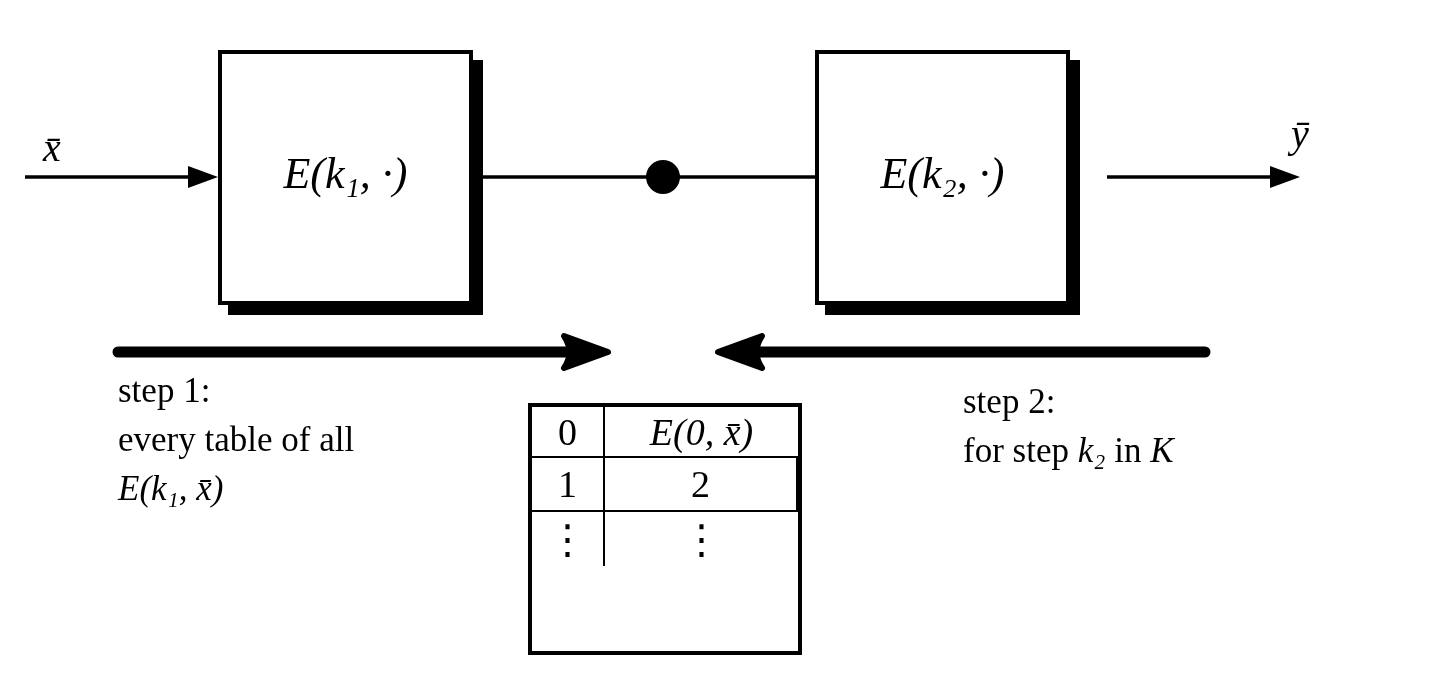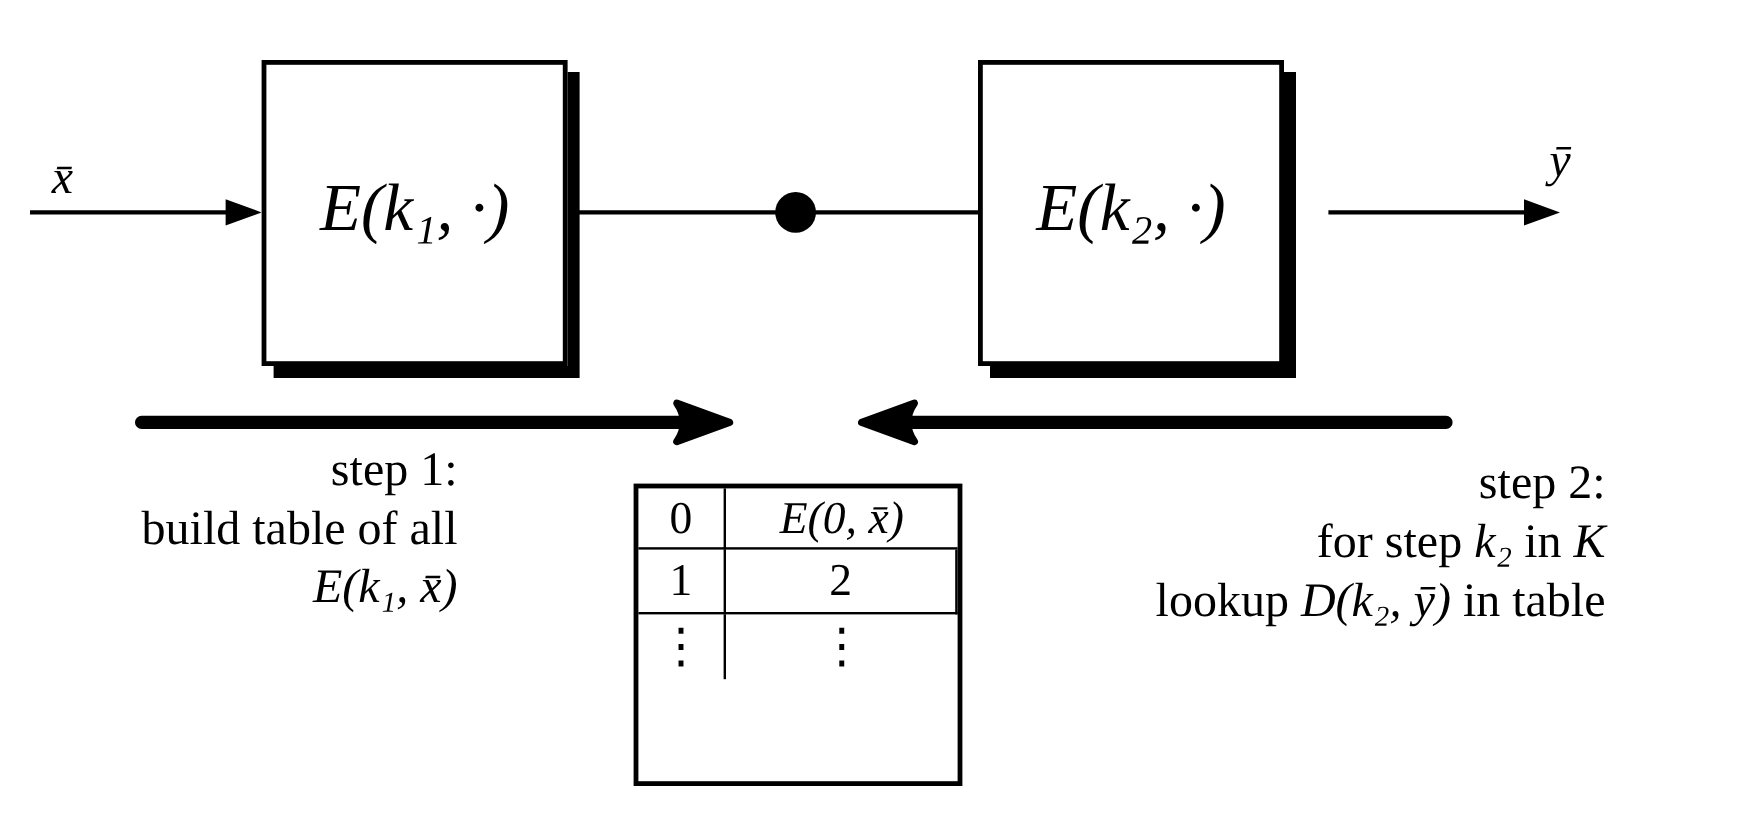--- a/index.html
+++ b/index.html
@@ -9,30 +9,30 @@
   }
   .diagram-svg { position:absolute; left:0; top:0; }
 
   .enc-box {
     position:absolute; top:50px; width:255px; height:255px; box-sizing:border-box;
     background:#ffffff; border:4px solid #000000; box-shadow:10px 10px 0 0 #000000;
     display:flex; align-items:center; justify-content:center;
   }
   .enc-box--1 { left:218px; }
   .enc-box--2 { left:815px; }
-  .enc-label { font-style:italic; font-size:56px; transform:translateY(-4px); white-space:nowrap; }
+  .enc-label { font-style:italic; font-size:44px; transform:translateY(-4px); white-space:nowrap; }
 
   .io-label {
     position:absolute; font-style:italic; font-size:40px; width:60px; text-align:center;
     white-space:nowrap;
   }
   .io-label--x { left:22px; top:124px; }
   .io-label--y { left:1270px; top:110px; }
 
-  .steptext { position:absolute; font-size:40px; line-height:49px; white-space:nowrap;text-align:right; }
+  .steptext { position:absolute; font-size:35px; line-height:49px; white-space:nowrap; }
   .steptext--1 { left:118px; top:366px; }
   .steptext--2 { left:963px; top:377px; }
   .mathit { font-style:italic; }
 
   .lookup-table {
     position:absolute; left:528px; top:403px; width:274px; height:252px; box-sizing:border-box;
     background:#ffffff; border:4px solid #000000;
     display:grid; grid-template-columns:73px 1fr; grid-template-rows:51px 54px 54px 1fr;
   }
   .cell {
@@ -73,28 +73,27 @@
 
   <div class="enc-box enc-box--1">
     <span class="enc-label">E(k₁, ·)</span>
   </div>
   <div class="enc-box enc-box--2">
     <span class="enc-label">E(k₂, ·)</span>
   </div>
 
   <div class="steptext steptext--1">
     <div>step 1:</div>
-    <div>build table of all</div>
+    <div>every table of all</div>
     <div class="mathit">E(k₁, x̄)</div>
   </div>
 
   <div class="steptext steptext--2">
     <div>step 2:</div>
     <div><span>for step </span><span class="mathit">k₂</span><span> in </span><span class="mathit">K</span></div>
-    <div><span>lookup </span><span class="mathit">D(k₂, ȳ)</span><span> in table</span></div>
   </div>
 
   <div class="lookup-table">
     <div class="cell cell--key">0</div>
     <div class="cell cell--val">E(0, x̄)</div>
     <div class="cell cell--key">1</div>
     <div class="cell cell--key">2</div>
     <div class="cell cell--key cell--last cell--dots">⋮</div>
     <div class="cell cell--val cell--last cell--dots">⋮</div>
   </div>

